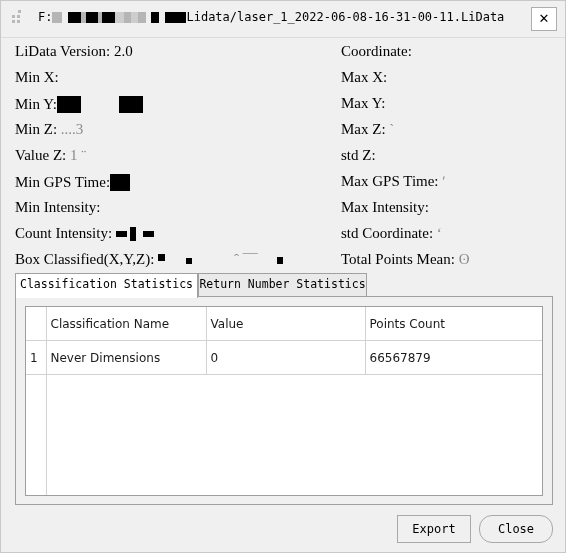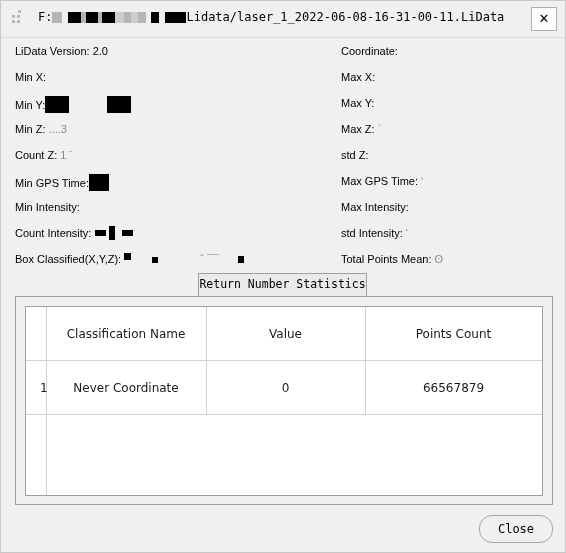--- a/index.html
+++ b/index.html
@@ -86,22 +86,22 @@
   
   #info {
     position: absolute;
     left: 0;
     top: 37px;
     width: 566px;
     height: 230px;
   }
   .field {
     position: absolute;
-    font-family: Liberation Sans, sans-serif;
-    font-size: 11px;
+    font-family: Liberation Serif, serif;
+    font-size: 15px;
     color: #000000;
     white-space: nowrap;
     line-height: 14px;
   }
   .col-l { left: 14px; }
   .col-r { left: 340px; }
 
   .r0 { top: 6px; }
   .r1 { top: 32px; }
   .r2 { top: 58px; }
@@ -172,22 +172,22 @@
     border-collapse: collapse;
     table-layout: fixed;
     width: 516px;
     font-family: "DejaVu Sans", sans-serif;
     font-size: 12px;
     color: #1a1a1a;
   }
   table.grid th, table.grid td {
     border-right: 1px solid #d2d2d2;
     border-bottom: 1px solid #d2d2d2;
-    text-align: center;
-    padding: 14px;
+    text-align: left;
+    padding: 4px;
     height: 25px;
     font-weight: normal;
     background: #ffffff;
   }
   table.grid th.corner, table.grid td.rowhdr {
     width: 20px;
     background: #ffffff;
     border-right: 1px solid #d2d2d2;
     color: #1a1a1a;
   }
@@ -269,21 +269,21 @@
     <div class="field col-l r2">
       <span>Min Y:</span><span class="redact" style="width:24px;height:17px;vertical-align:-4px;"></span><span style="display:inline-block;width:38px;"></span><span class="redact" style="width:24px;height:17px;vertical-align:-4px;"></span>
     </div>
 
     <div class="field col-l r3">
       <span>Min Z:</span>
       <span class="val-faint">....3</span>
     </div>
 
     <div class="field col-l r4">
-      <span>Count Z:</span>
+      <span>Value Z:</span>
       <span class="val-faint">1   ¨</span>
     </div>
 
     <div class="field col-l r5">
       <span>Min GPS Time:</span><span class="redact" style="width:20px;height:17px;vertical-align:-4px;"></span>
     </div>
 
     <div class="field col-l r6">
       <span>Min Intensity:</span>
     </div>
@@ -315,30 +315,31 @@
       <span>std Z:</span>
     </div>
     <div class="field col-r r6">
       <span>Max Intensity:</span>
     </div>
     <div class="field col-r r5">
       <span>Max GPS Time:</span>
       <span class="val-faint">ʹ</span>
     </div>
     <div class="field col-r r7">
-      <span>std Intensity:</span>
+      <span>std Coordinate:</span>
       <span class="val-faint">‘</span>
     </div>
     <div class="field col-r r8">
       <span>Total Points Mean:</span>
       <span class="val-faint">ʘ</span>
     </div>
   </div>
 
   <div id="tabstrip">
+    <div class="tab active" id="tab-0">Classification Statistics</div>
     <div class="tab" id="tab-1">Return Number Statistics</div>
   </div>
 
   <div id="tabpanel">
     <div id="table-wrap">
       <table class="grid">
         <colgroup>
           <col class="c-idx">
             <col class="c-name">
             <col class="c-val">
@@ -348,21 +349,21 @@
           <tr>
             <th class="corner"></th>
             <th>Classification Name</th>
             <th>Value</th>
             <th>Points Count</th>
           </tr>
         </thead>
         <tbody>
           <tr>
             <td class="rowhdr">1</td>
-            <td>Never Coordinate</td>
+            <td>Never Dimensions</td>
             <td>0</td>
             <td>66567879</td>
           </tr>
           <tr class="filler">
             <td class="rowhdr"></td>
             <td class="filler-body" colspan="3"></td>
           </tr>
           <tr class="filler">
             <td class="rowhdr"></td>
             <td class="filler-body" colspan="3"></td>
@@ -378,16 +379,17 @@
           <tr class="filler">
             <td class="rowhdr"></td>
             <td class="filler-body" colspan="3"></td>
           </tr>
         </tbody>
       </table>
     </div>
   </div>
 
   <div id="footer">
+    <div class="btn" id="btn-export">Export</div>
     <div class="btn" id="btn-close">Close</div>
   </div>
 
 </div>
 
 </body></html>

